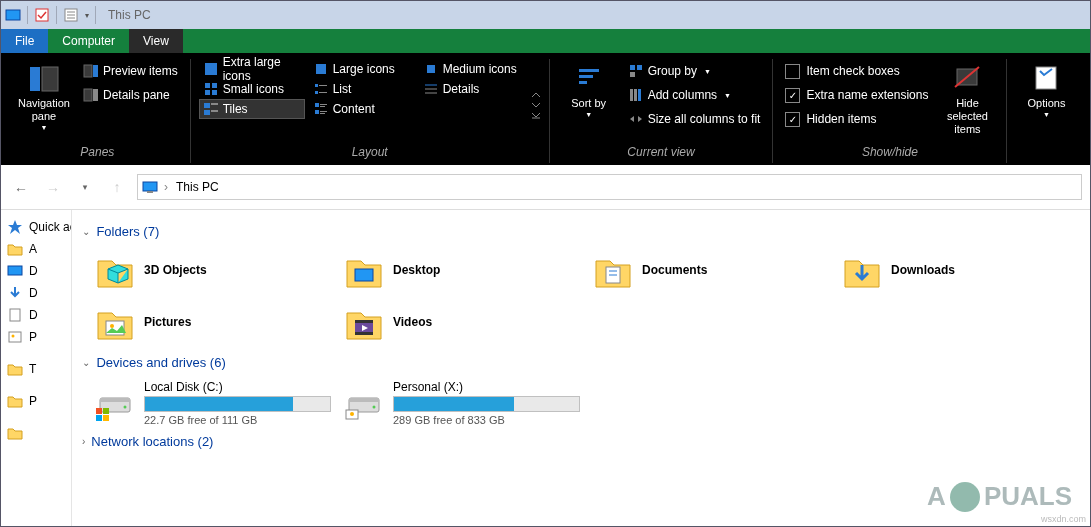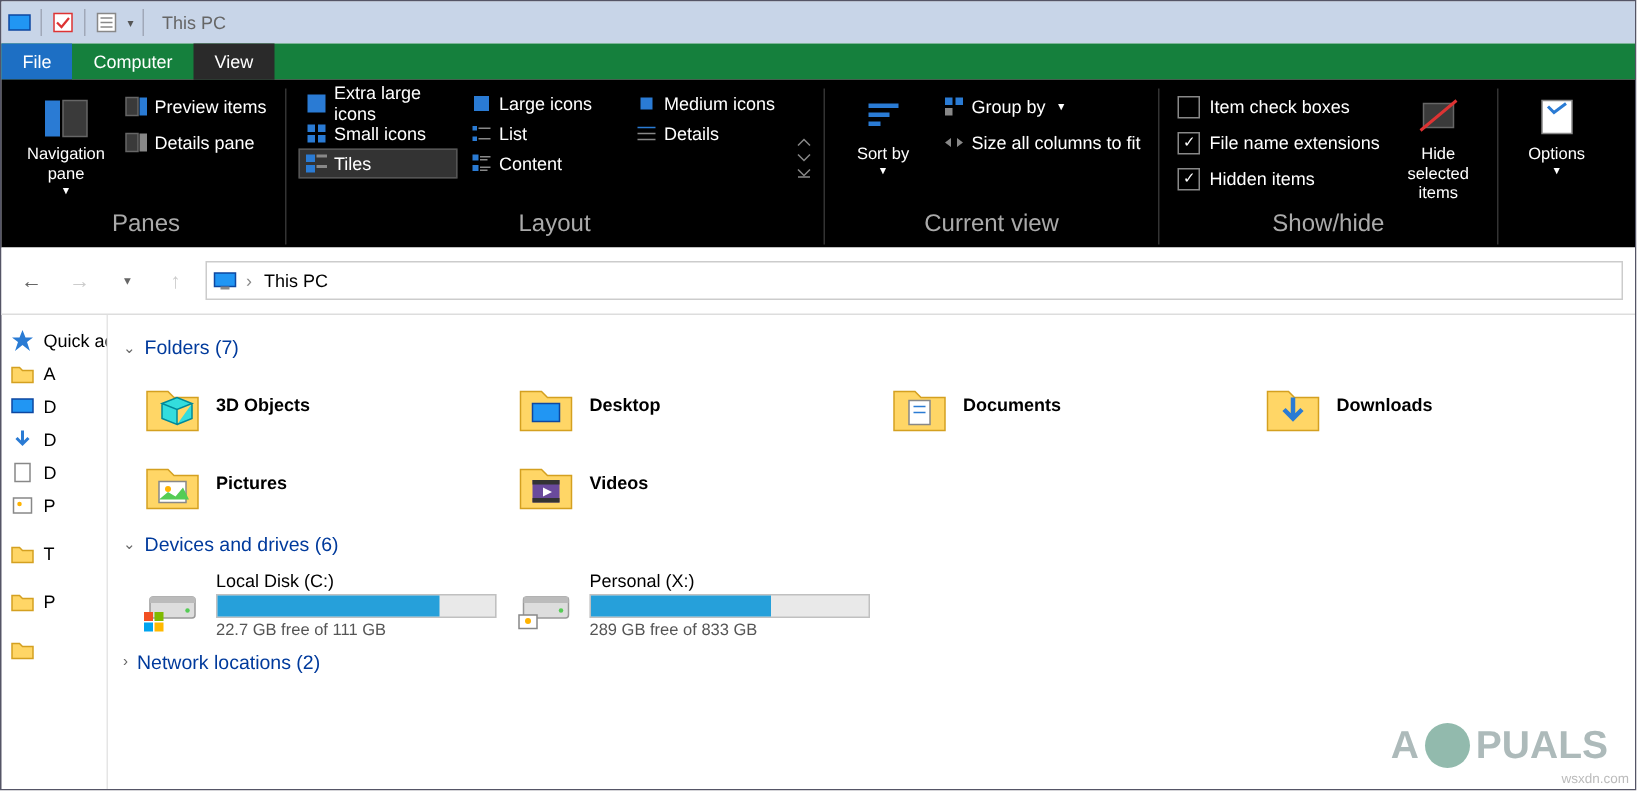--- a/index.html
+++ b/index.html
@@ -15,21 +15,21 @@
 
 .tabs { height: 24px; background: #15803d; display: flex; align-items: stretch; }
 .tab { padding: 0 14px; display: flex; align-items: center; color: #fff; font-size: 12px; cursor: pointer; }
 .tab-file { background: #1d6fc4; }
 .tab-view { background: #2a2a2a; }
 
 
 .ribbon { background: #000; color: #fff; display: flex; padding: 6px 4px 2px; height: 112px; box-sizing: border-box; }
 .group { display: flex; flex-direction: column; align-items: center; border-right: 1px solid #333; padding: 0 8px; }
 .group:last-child { border-right: none; }
-.group-label { font-size: 16px; color: #aaa; margin-top: auto; padding: 2px 0 4px; }
+.group-label { font-size: 12px; color: #aaa; margin-top: auto; padding: 2px 0 4px; font-style: italic; }
 .group-body { display: flex; flex: 1; align-items: flex-start; gap: 4px; }
 
 .big-btn { display: flex; flex-direction: column; align-items: center; justify-content: flex-start; width: 58px; padding: 2px; cursor: pointer; }
 .big-btn .bi-icon { width: 32px; height: 32px; margin: 2px 0; }
 .big-btn .bi-label { font-size: 11px; text-align: center; line-height: 13px; }
 .big-btn .dd { font-size: 7px; margin-top: 1px; }
 
 .small-row { display: flex; align-items: center; gap: 4px; padding: 2px 4px; font-size: 12px; cursor: pointer; height: 20px; }
 .small-row .si-icon { width: 16px; height: 16px; display: inline-flex; }
 .small-row.sel { background: #333; border: 1px solid #555; padding: 1px 3px; }
@@ -283,40 +283,51 @@
                   <rect x="9" y="2" width="5" height="5" fill="#2a7bd4"></rect>
                   <rect x="2" y="9" width="5" height="5" fill="#888"></rect>
                 </svg>
               </span>
               <span>Group by</span>
               <span style="font-size:7px;margin-left:3px">▼</span>
             </div>
           <div class="small-row">
               <span class="si-icon">
                 <svg width="16" height="16">
+                  <rect x="2" y="2" width="3" height="12" fill="#888"></rect>
+                  <rect x="6" y="2" width="3" height="12" fill="#888"></rect>
+                  <rect x="10" y="2" width="3" height="12" fill="#2a7bd4"></rect>
+                </svg>
+              </span>
+              <span>Add columns</span>
+              <span style="font-size:7px;margin-left:3px">▼</span>
+            </div>
+          <div class="small-row">
+              <span class="si-icon">
+                <svg width="16" height="16">
                   <path d="M2 8 L6 5 L6 11 Z M14 8 L10 5 L10 11 Z" fill="#888"></path>
                 </svg>
               </span>
               <span>Size all columns to fit</span>
             </div>
         </div>
       </div>
       <div class="group-label">Current view</div>
     </div>
 
     <div class="group">
       <div class="group-body">
         <div class="small-stack">
           <div class="chk-row">
               <span class="chk"></span>
               <span>Item check boxes</span>
             </div>
           <div class="chk-row">
               <span class="chk">✓</span>
-              <span>File name extensions</span>
+              <span>Extra name extensions</span>
             </div>
           <div class="chk-row">
               <span class="chk">✓</span>
               <span>Hidden items</span>
             </div>
         </div>
         <div class="big-btn">
           <span class="bi-icon">
               <svg width="32" height="32">
                 <rect x="6" y="6" width="20" height="16" fill="#3a3a3a" stroke="#666"></rect>

